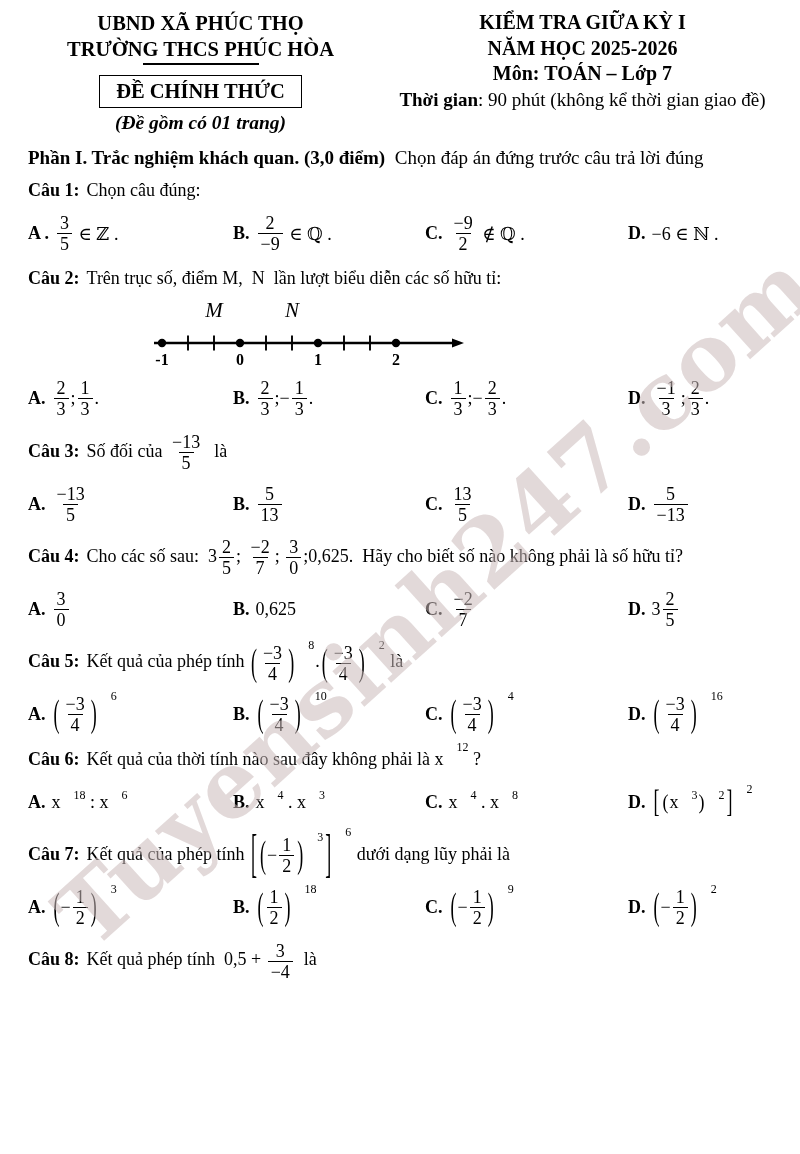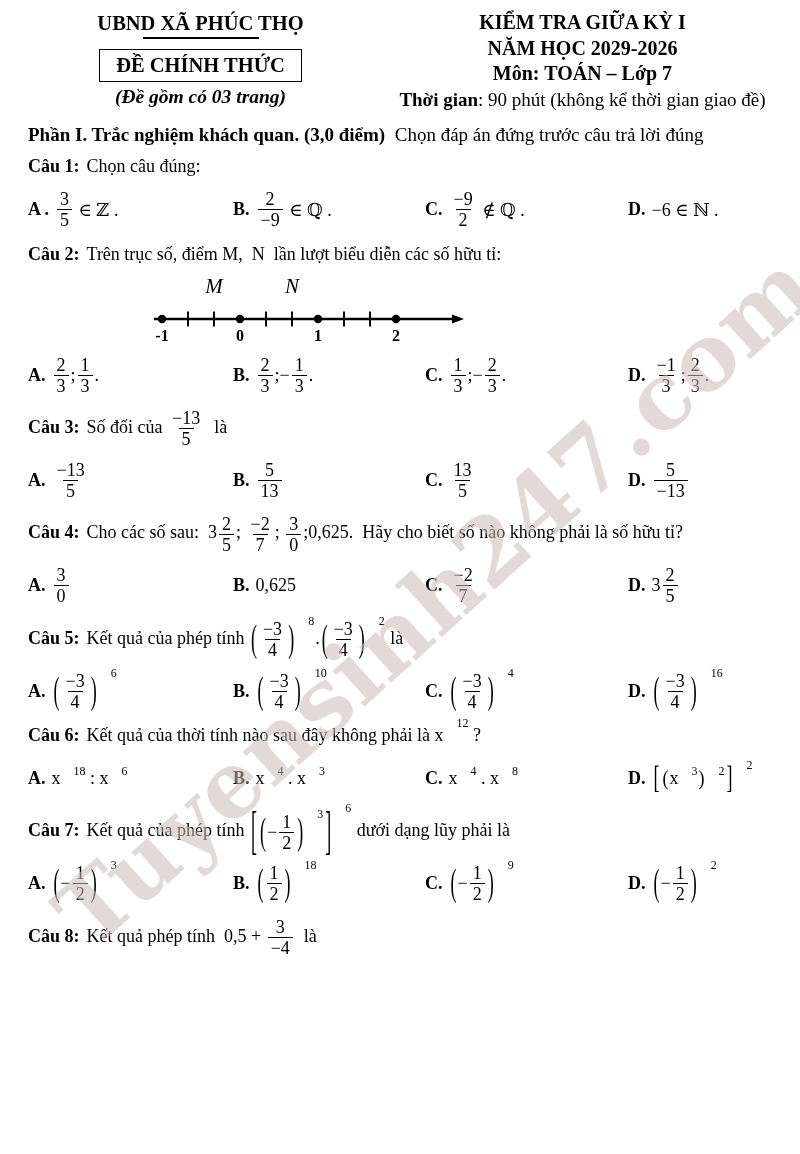--- a/index.html
+++ b/index.html
@@ -69,29 +69,30 @@
     letter-spacing:1px;}
 </style>
 </head>
 <body>
 
 <div class="page">
 
   <div class="header">
     <div class="h-left">
       <div class="h-line">UBND XÃ PHÚC THỌ</div>
+      <div class="h-line">TRƯỜNG THCS PHÚC HÒA</div>
       <div class="underline"></div>
       <div>
         <span class="exam-box">ĐỀ CHÍNH THỨC</span>
       </div>
-      <div class="note">(Đề gồm có 03 trang)</div>
+      <div class="note">(Đề gồm có 01 trang)</div>
     </div>
     <div class="h-right">
       <div class="h-line">KIỂM TRA GIỮA KỲ I</div>
-      <div class="h-line">NĂM HỌC 2029-2026</div>
+      <div class="h-line">NĂM HỌC 2025-2026</div>
       <div class="h-line">Môn: TOÁN – Lớp 7</div>
       <div class="time-line">
         <b>Thời gian</b><span>: 90 phút (không kể thời gian giao đề)</span>
       </div>
     </div>
   </div>
 
   <div class="part1">
     <span class="p1-bold">Phần I. Trắc nghiệm khách quan. </span><span class="p1-it">(3,0 điểm)</span><span class="p1-rest">  Chọn đáp án đứng trước câu trả lời đúng</span>
   </div>

